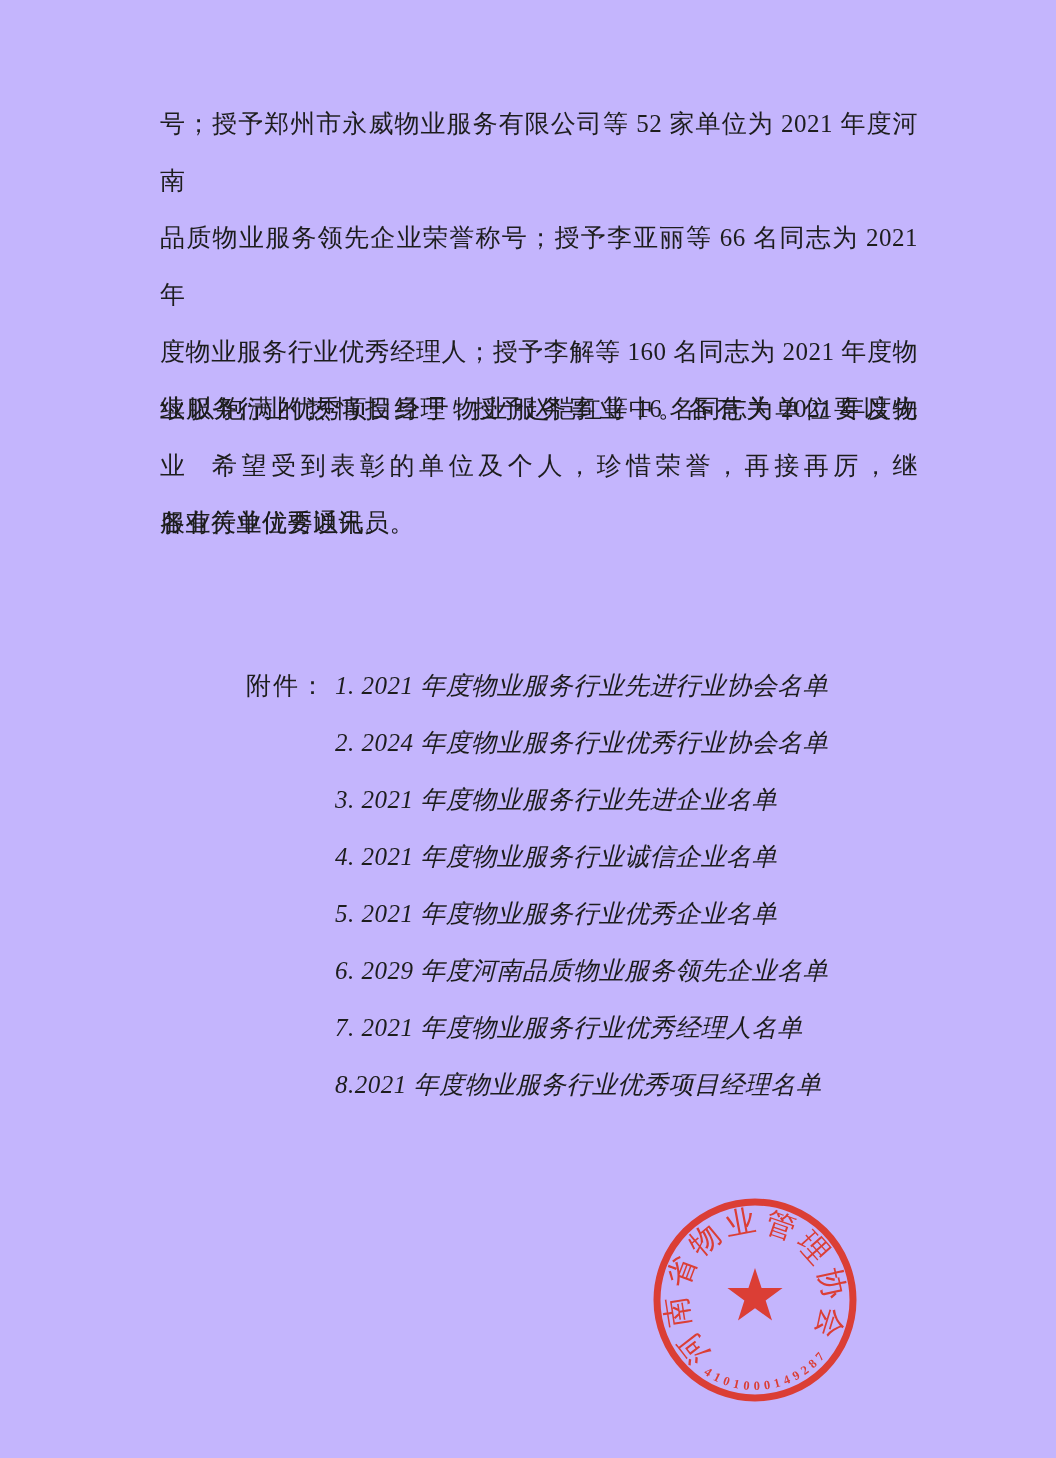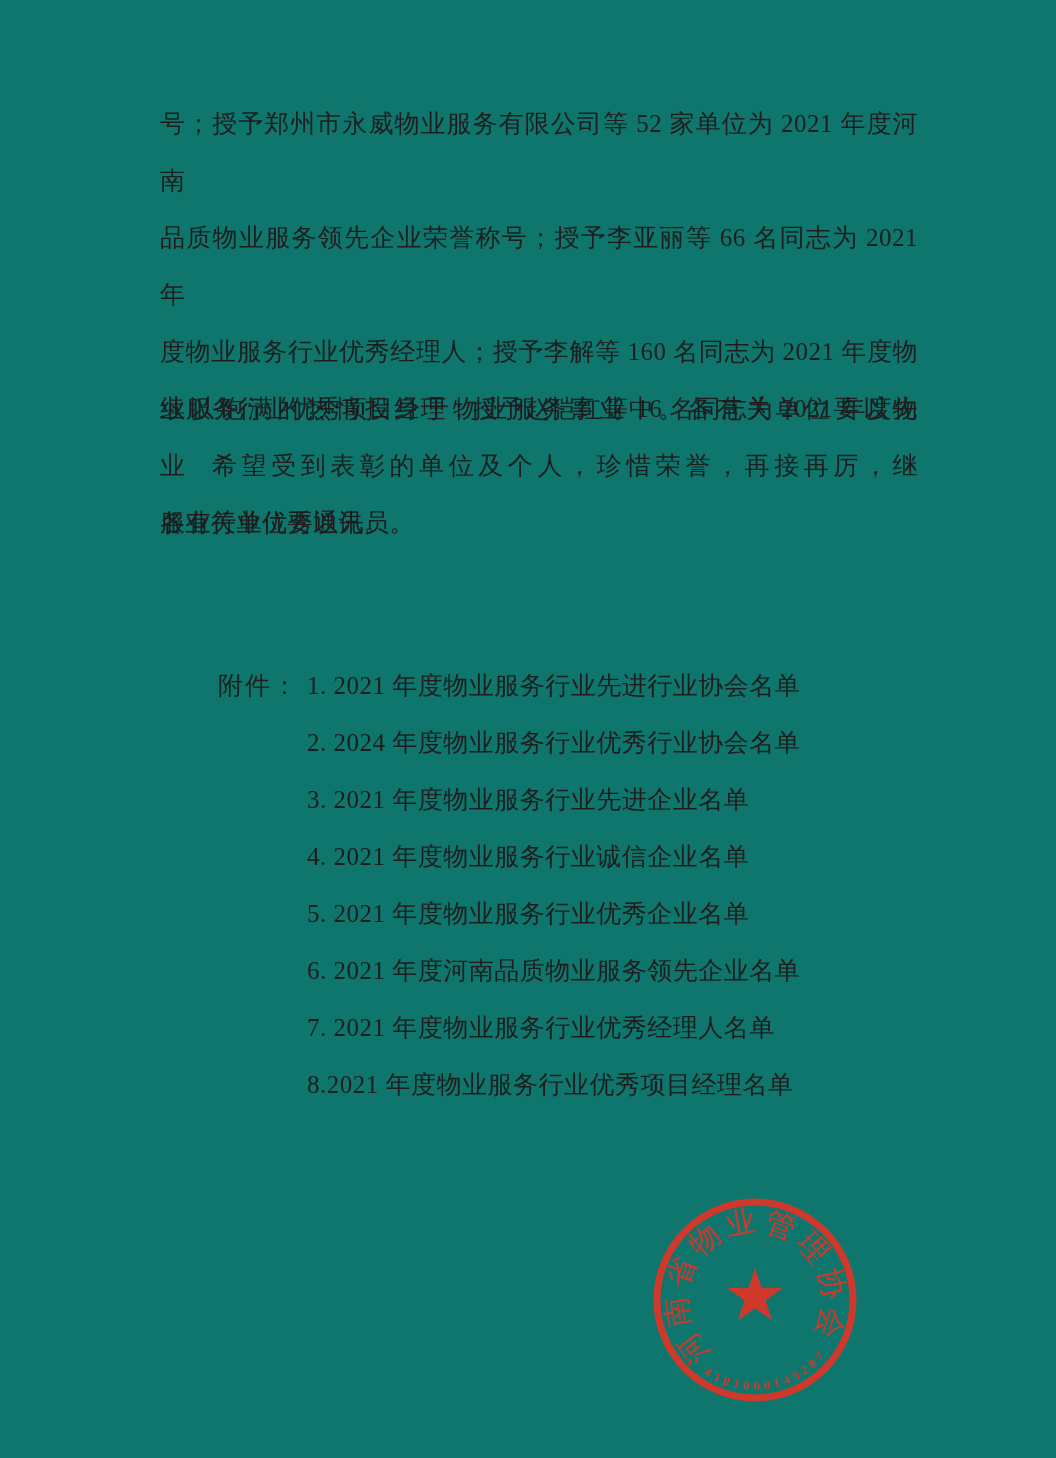--- a/index.html
+++ b/index.html
@@ -1,21 +1,21 @@
 <!DOCTYPE html>
 <html><head>
 <meta charset="utf-8">
 <style>
   html, body { margin: 0; padding: 0; background: #888; }
   .page {
     position: relative;
     width: 1056px;
     height: 1458px;
     margin: 0 auto;
-    background: #0f766e;
+    background: #c4b5fd;
     font-family: "Liberation Serif", "DejaVu Serif", serif;
     color: #1d1d1d;
     overflow: hidden;
   }
   .block { position: absolute; }
   .p1 { left: 160px; top: 95px;  width: 758px; }
   .p2 { left: 160px; top: 380px; width: 758px; }
   .line {
     font-size: 25px;
     line-height: 57px;
@@ -30,23 +30,24 @@
     left: 218px; top: 657px;
     display: flex;
     align-items: flex-start;
   }
   .attach-label {
     font-size: 25px;
     line-height: 57px;
     width: 89px;
     flex: 0 0 89px;
     letter-spacing: 2px;
+    margin-left: 28px;
   }
   .attach-items { flex: 1 1 auto; }
-  .attach-item { white-space: nowrap; }
+  .attach-item { white-space: nowrap; font-style: italic; }
   .date-line {
     left: 628px; top: 1258px;
     font-size: 26px;
     line-height: 57px;
     word-spacing: 6px;
     letter-spacing: 1px;
     z-index: 2;
   }
   .seal {
     left: 645px; top: 1190px;
@@ -75,21 +76,21 @@
   </section>
 
   <section class="block attach">
     <div class="attach-label">附件：</div>
     <div class="attach-items">
       <div class="line attach-item">1. 2021 年度物业服务行业先进行业协会名单</div>
       <div class="line attach-item">2. 2024 年度物业服务行业优秀行业协会名单</div>
       <div class="line attach-item">3. 2021 年度物业服务行业先进企业名单</div>
       <div class="line attach-item">4. 2021 年度物业服务行业诚信企业名单</div>
       <div class="line attach-item">5. 2021 年度物业服务行业优秀企业名单</div>
-      <div class="line attach-item">6. 2021 年度河南品质物业服务领先企业名单</div>
+      <div class="line attach-item">6. 2029 年度河南品质物业服务领先企业名单</div>
       <div class="line attach-item">7. 2021 年度物业服务行业优秀经理人名单</div>
       <div class="line attach-item">8.2021 年度物业服务行业优秀项目经理名单</div>
     </div>
   </section>
 
 
   <div class="block seal">
     <svg id="seal-svg" width="220" height="220" viewBox="0 0 220 220">
         <circle cx="110" cy="110" r="98" fill="none" stroke="#dd3526" stroke-width="7"></circle>
         <text x="47.74715046506894" y="158.63725655072696" fill="#dd3526" font-size="30" font-family="&quot;Liberation Serif&quot;,&quot;DejaVu Serif&quot;,serif" text-anchor="middle" dominant-baseline="central" transform="rotate(-128 47.74715046506894 158.63725655072696)">河</text>

